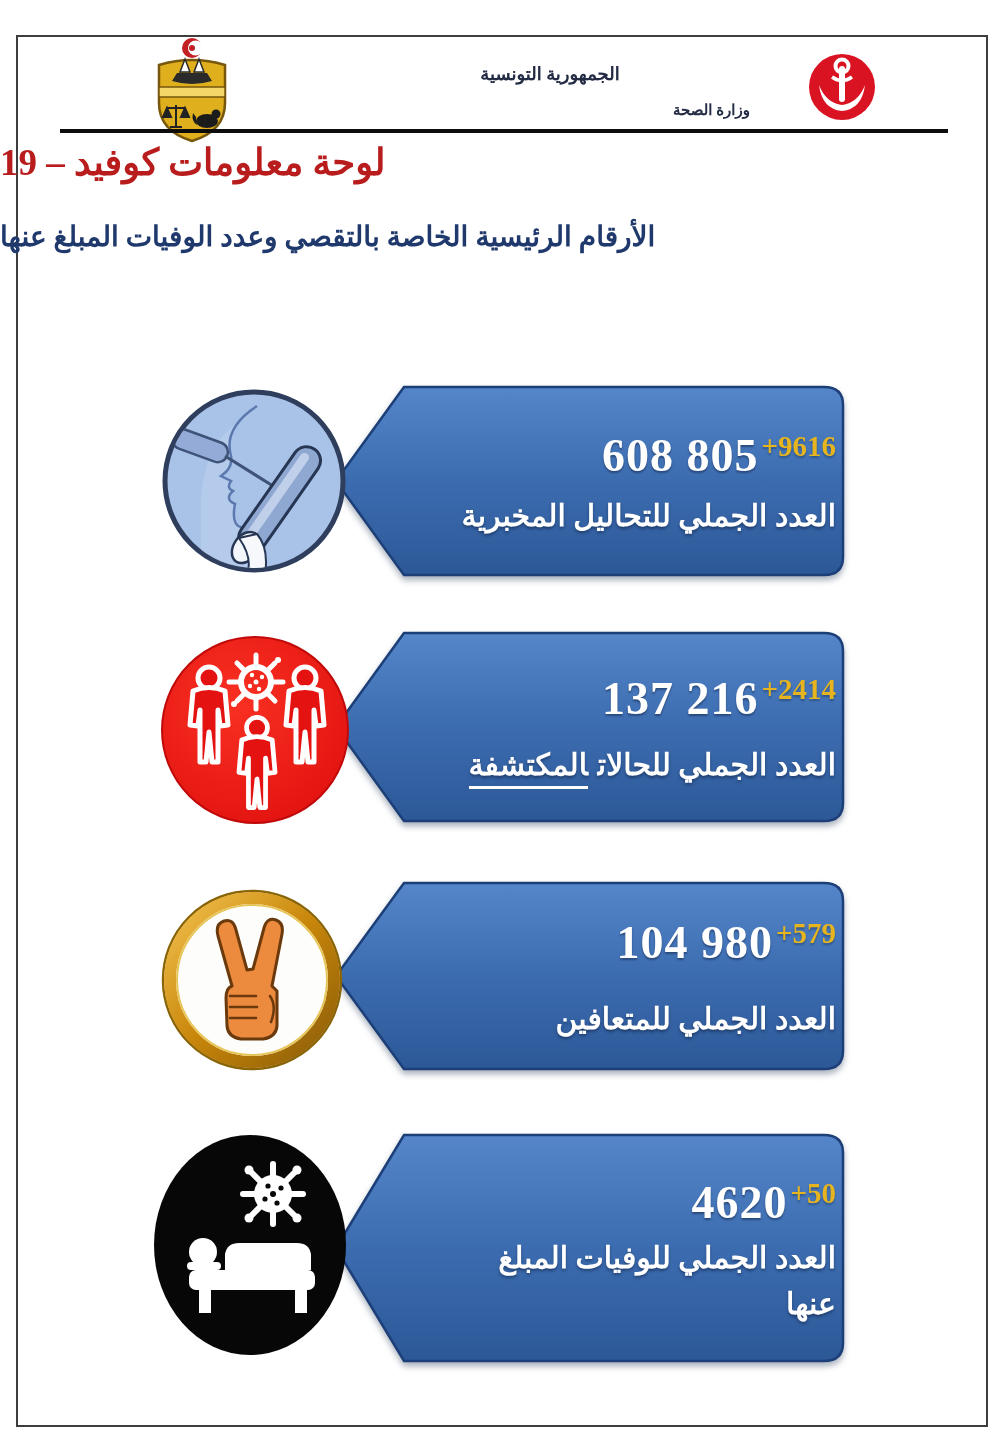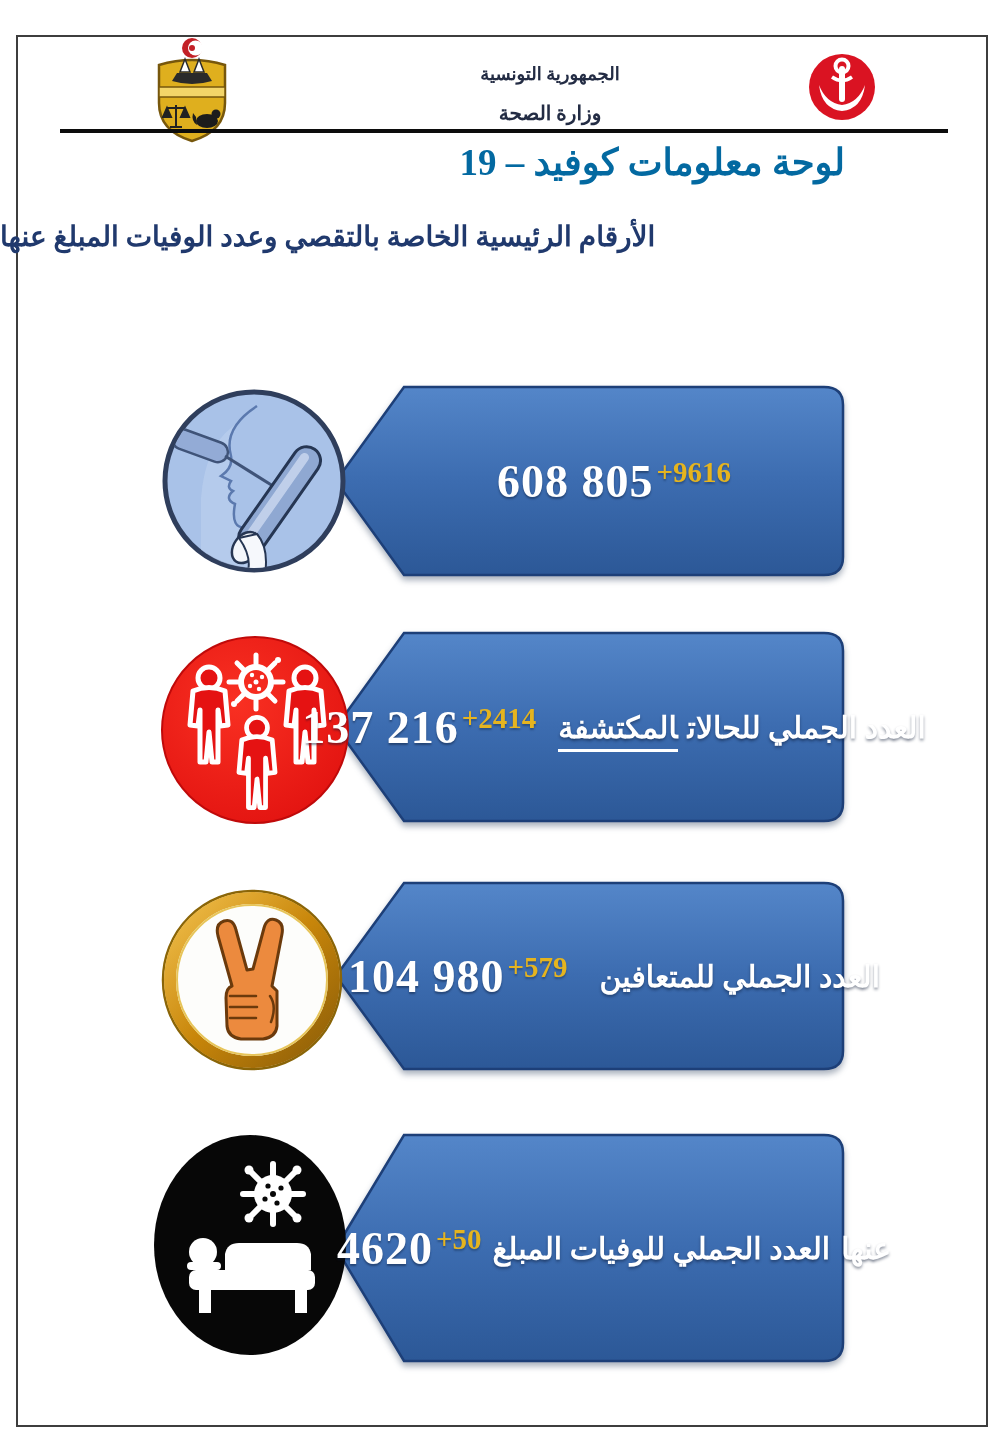--- a/index.html
+++ b/index.html
@@ -11,44 +11,44 @@
     position:absolute; left:16px; top:22px; width:968px; height:1388px;
     border:2px solid #3d3d3d; pointer-events:none;
   }
   
   .coat-svg { position:absolute; left:142px; top:22px; }
   .header-center {
     position:absolute; left:350px; top:50px; width:400px; text-align:center;
     color:#232c44; font-weight:bold;
   }
   .header-center .line1 { font-size:18px; }
-  .header-center .line2 { font-size:20px; margin-top:16px; }
+  .header-center .line2 { font-size:15px; margin-top:16px;text-align:right; }
   .health-logo-svg { position:absolute; left:806px; top:38px; }
   .divider { position:absolute; left:60px; top:116px; width:888px; height:4px; background:#0c0c0c; }
   .page-title {
-    position:absolute; left:0; top:128px; width:845px; text-align:right;
-    font-size:37px; font-weight:bold; color:#0369a1;
+    position:absolute; left:0; top:128px; width:845px; text-align:left;
+    font-size:37px; font-weight:bold; color:#b91c1c;
   }
   .subtitle {
     position:absolute; left:0; width:1005px; text-align:left;
     font-size:28px; font-weight:bold; color:#20396d;
   }
   .sub1 { top:207px; }
   .sub2 { top:273px; }
   
   .banner { position:absolute; left:332px; filter:drop-shadow(0 4px 3px rgba(40,60,90,0.40)); }
   .b1 { top:370px; } .b2 { top:616px; } .b3 { top:866px; } .b4 { top:1118px; }
   
   .icon-circle { position:absolute; }
   .i1 { left:161px; top:375px; } .i2 { left:159px; top:621px; }
   .i3 { left:160px; top:875px; } .i4 { left:151px; top:1119px; }
   
   .card-text {
     position:absolute; left:392px; width:444px;
-    display:flex; flex-direction:row; align-items:center; justify-content:center;
+    display:flex; flex-direction:column; align-items:flex-end; justify-content:center;
   }
   .t1 { top:370px; height:196px; gap:16px; }
   .t2 { top:616px; height:196px; gap:22px; }
   .t3 { top:866px; height:194px; gap:32px; }
   .t4 { top:1118px; height:234px; gap:11px; }
   .num-row { direction:ltr; white-space:nowrap; }
   .num {
     font-size:46px; font-weight:bold; color:#ffffff;
     text-shadow:0 2px 2px rgba(10,25,50,.45); letter-spacing:1px;
   }
@@ -256,20 +256,23 @@
       <rect x="38" y="138" width="126" height="20" rx="7"></rect>
       <rect x="48" y="158" width="12" height="23"></rect>
       <rect x="144" y="158" width="12" height="23"></rect>
     </g>
   </svg>
 
   <div class="card-text t1">
     <div class="num-row">
       <span class="num">608 805</span><span class="delta">+9616</span>
     </div>
+    <div class="card-label">
+      <span>العدد الجملي للتحاليل المخبرية</span>
+    </div>
 
   </div>
 
   <div class="card-text t2">
     <div class="num-row">
       <span class="num">137 216</span><span class="delta">+2414</span>
     </div>
     <div class="card-label">
       <span>العدد الجملي للحالات</span><span class="u">المكتشفة</span>
     </div>

